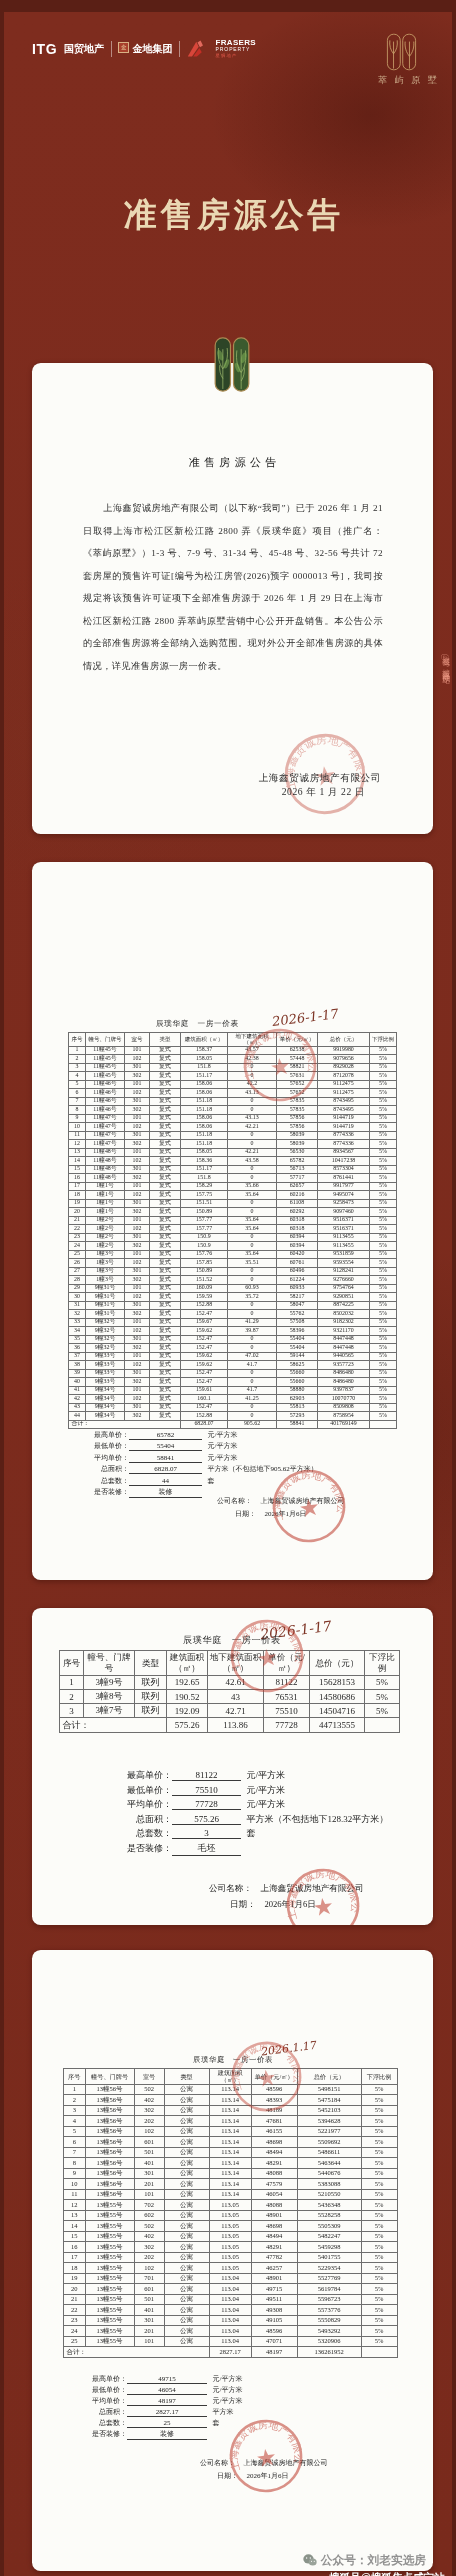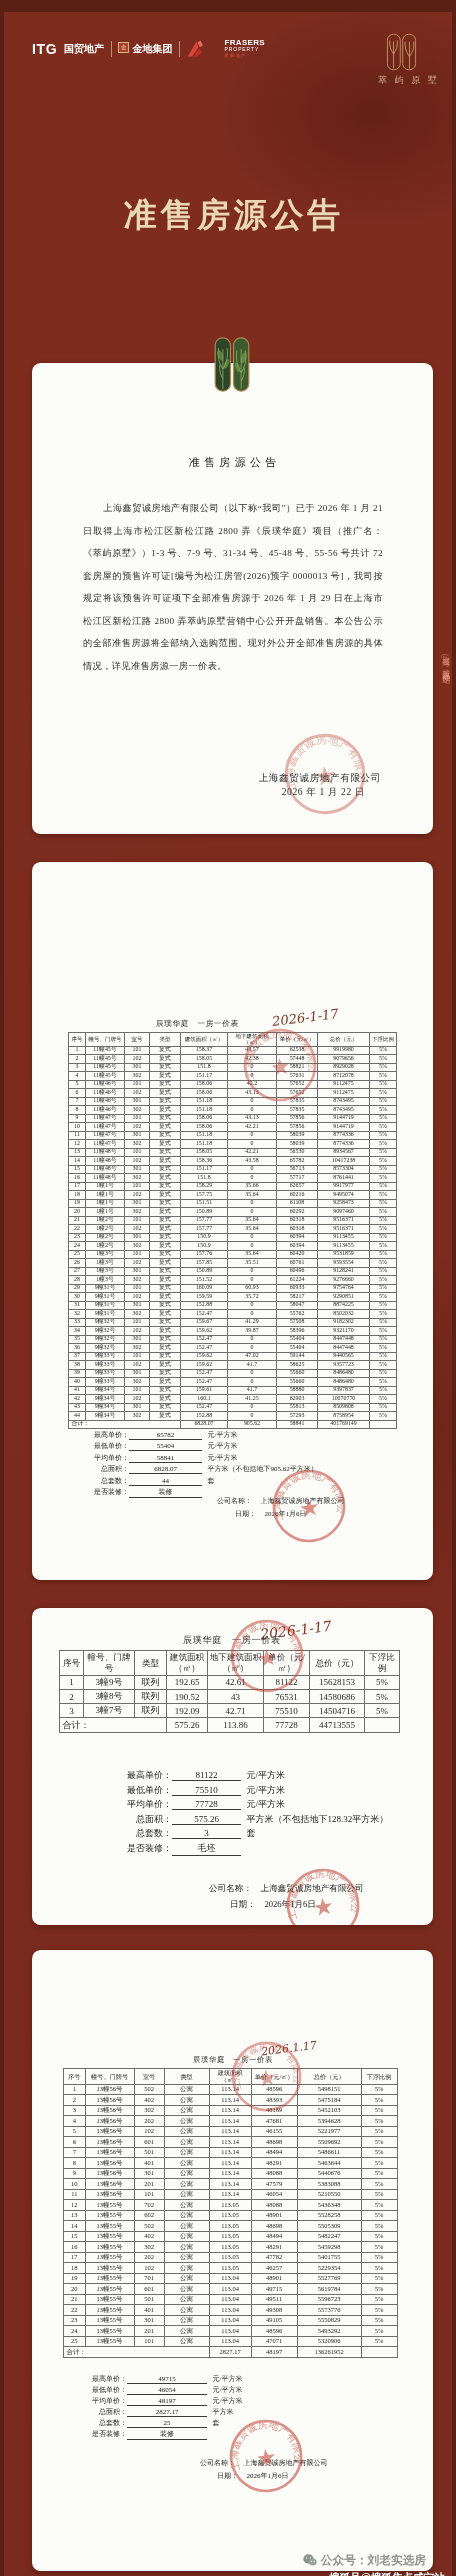--- a/index.html
+++ b/index.html
@@ -12,21 +12,21 @@
       linear-gradient(#7e2c1e,#792a1c); padding-left: 28px;}
   
   .logos{position:absolute;left:28px;top:27px;display:flex;align-items:center;gap:6.8px;color:#fff;
     font-family:"Liberation Sans","DejaVu Sans",sans-serif;}
   .itg{font-weight:bold;font-size:14px;letter-spacing:0.6px;}
   .cnlogo{font-weight:bold;font-size:10px;}
   .ldiv{width:0.6px;height:16px;background:rgba(255,255,255,.45);}
   .jd{display:flex;gap:3.1px;}
   .jdicon{width:9.2px;height:9.2px;background:#a8402c;border:0.6px solid #d8b184;display:grid;place-items:center;
     color:#ecd3a2;font-size:5.5px;line-height:1;}
-  .fr{display:flex;align-items:center;gap:17px;}
+  .fr{display:flex;align-items:center;gap:8px;}
   .frtxt{display:flex;flex-direction:column;line-height:1.05;}
   .fr1{font-weight:bold;font-size:8px;letter-spacing:0.3px;}
   .fr2{font-size:5px;letter-spacing:0.9px;}
   .fr3{font-size:4.3px;color:#e2584a;margin-top:1.2px;letter-spacing:1.2px;}
   
   .gold-emblem{position:absolute;left:382px;top:21px;}
   .gold-name{position:absolute;left:354px;top:62px;width:99px;text-align:center;color:#c9a887;
     font-size:9.2px;letter-spacing:7.4px;text-indent:7.4px;}
   
   .hero1{position:absolute;left:0;top:142px;width:456px;text-align:center;color:#e3cba4;
@@ -165,21 +165,21 @@
         <ellipse cx="10" cy="30" rx="4" ry="9" transform="rotate(-20 10 30)"></ellipse>
         <ellipse cx="20" cy="44" rx="3.5" ry="8" transform="rotate(22 20 44)"></ellipse>
         <ellipse cx="48" cy="34" rx="4" ry="9" transform="rotate(18 48 34)"></ellipse>
         <ellipse cx="38" cy="50" rx="3.5" ry="8" transform="rotate(-20 38 50)"></ellipse>
       </g>
     </svg>
   </div>
 
   <div class="card" id="card1">
     <div class="ann-head">准售房源公告</div>
-    <p class="ann-p">上海鑫贸诚房地产有限公司（以下称“我司”）已于 2026 年 1 月 21 日取得上海市松江区新松江路 2800 弄《辰璞华庭》项目（推广名：《萃屿原墅》）1-3 号、7-9 号、31-34 号、45-48 号、55-56 号共计 72 套房屋的预售许可证[编号为松江房管(2026)预字 0000013 号]，我司按规定将该预售许可证项下全部准售房源于 2026 年 1 月 29 日在上海市松江区新松江路 2800 弄萃屿原墅营销中心公开开盘销售。本公告公示的全部准售房源将全部纳入选购范围。现对外公开全部准售房源的具体情况，详见准售房源一房一价表。</p>
+    <p class="ann-p">上海鑫贸诚房地产有限公司（以下称“我司”）已于 2026 年 1 月 21 日取得上海市松江区新松江路 2800 弄《辰璞华庭》项目（推广名：《萃屿原墅》）1-3 号、7-9 号、31-34 号、45-48 号、32-56 号共计 72 套房屋的预售许可证[编号为松江房管(2026)预字 0000013 号]，我司按规定将该预售许可证项下全部准售房源于 2026 年 1 月 29 日在上海市松江区新松江路 2800 弄萃屿原墅营销中心公开开盘销售。本公告公示的全部准售房源将全部纳入选购范围。现对外公开全部准售房源的具体情况，详见准售房源一房一价表。</p>
     <div class="seal" style="left:251px;top:369px;width:84px;height:84px;opacity:.38">
       <svg viewBox="0 0 200 200">
           <use href="#seal-sym"></use>
         </svg>
     </div>
     <div class="ann-co">上海鑫贸诚房地产有限公司</div>
     <div class="ann-dt">2026 年 1 月 22 日</div>
   </div>
 
   <div class="card" id="card2">

